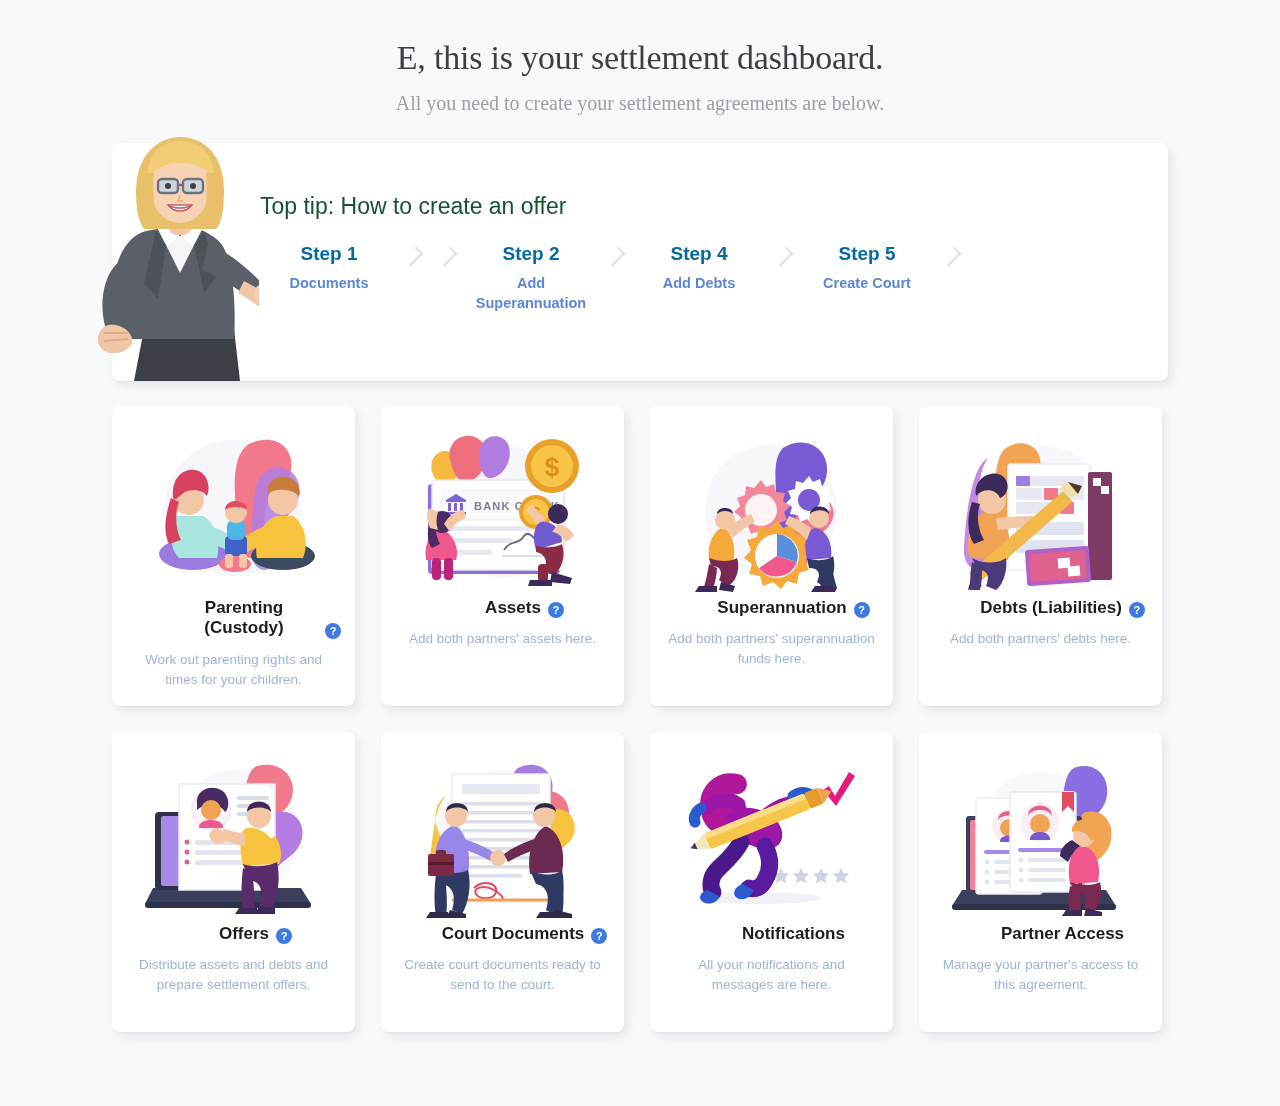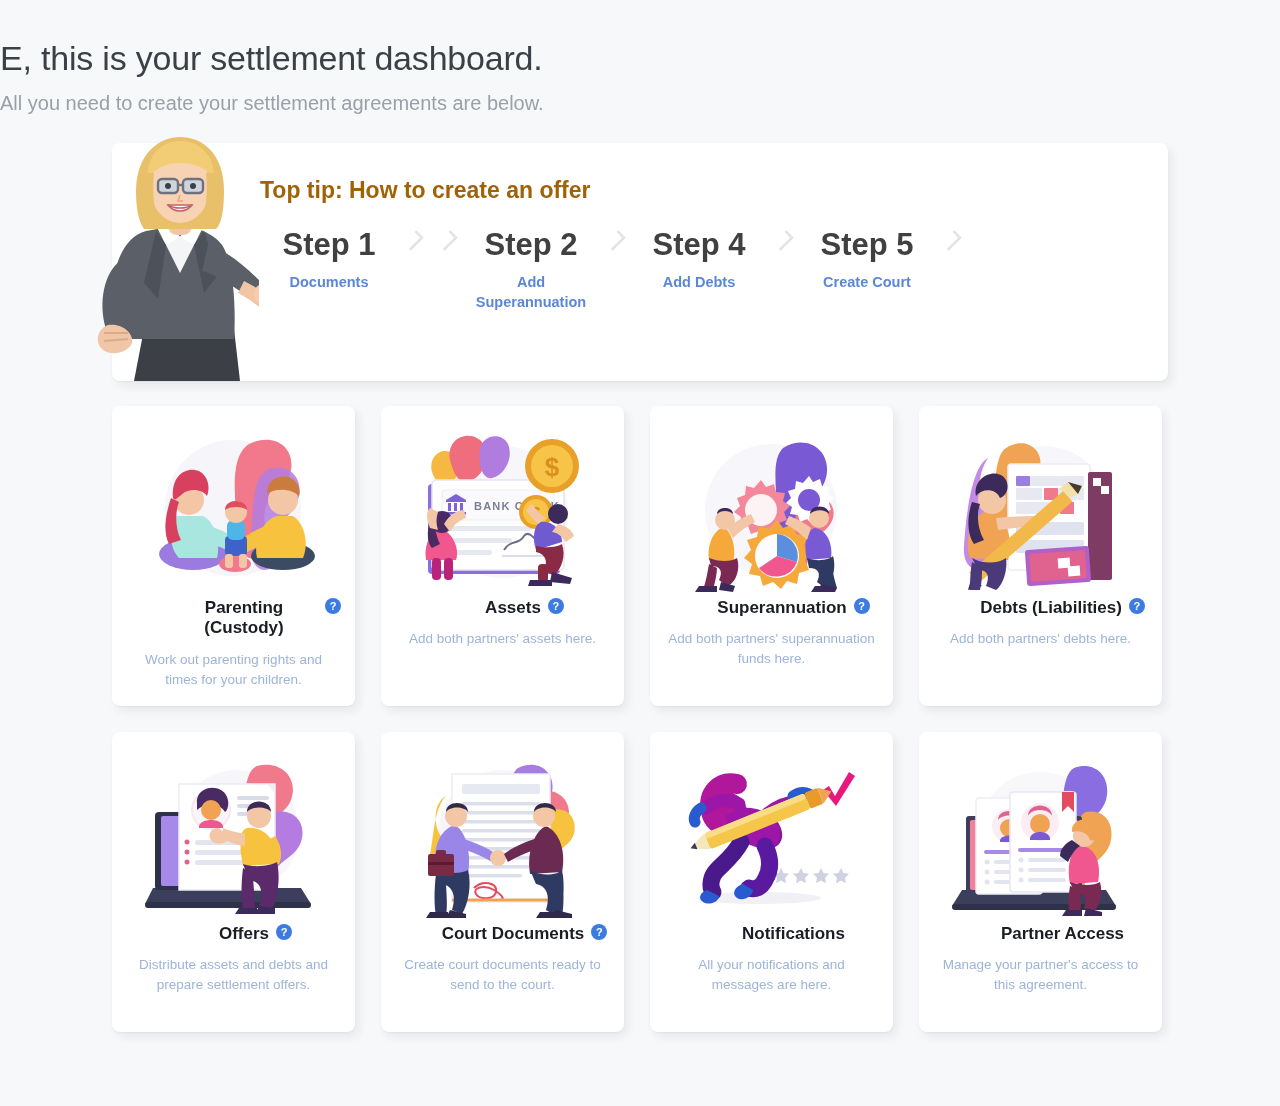--- a/index.html
+++ b/index.html
@@ -14,20 +14,22 @@
     width: 1280px;
     min-height: 1106px;
     background: #f7f8fa;
     position: relative;
     overflow: hidden;
   }
 
   
   .hero {
     padding-top: 38px;
+    text-align: center;
+    font-family: Liberation Serif, serif;
   }
   .hero-title {
     font-size: 34px;
     font-weight: 400;
     color: #3b3f46;
     letter-spacing: -0.2px;
     line-height: 1.2;
   }
   .hero-sub {
     margin-top: 13px;
@@ -53,39 +55,40 @@
   .tip-avatar {
     position: absolute;
     left: -28px;
     bottom: 0px;
     width: 175px;
     height: 248px;
     pointer-events: none;
   }
   .tip-heading {
     font-size: 23px;
-    font-weight: bold;
-    color: #a16207;
+    font-weight: normal;
+    color: #14532d;
     margin-left: 0px;
     margin-bottom: 22px;
+    margin-top: 16px;
   }
   .steps {
     display: flex;
     align-items: flex-start;
     margin-left: 2px;
   }
   .step {
     width: 134px;
     text-align: center;
     flex: 0 0 auto;
   }
   .step-num {
-    font-size: 31px;
+    font-size: 19px;
     font-weight: bold;
-    color: #404040;
+    color: #0369a1;
     line-height: 1.25;
   }
   .step-label {
     margin-top: 7px;
     font-size: 14.5px;
     font-weight: bold;
     color: #5b87d6;
     line-height: 1.42;
   }
   .step-sep {
@@ -132,21 +135,21 @@
     justify-content: center;
     flex: 0 0 auto;
   }
   .card-art svg { display: block; }
   .card-title {
     font-size: 17px;
     font-weight: bold;
     color: #1a1d23;
     text-align: center;
     display: flex;
-    align-items: flex-start;
+    align-items: flex-end;
     justify-content: center;
     gap: 7px;
     margin-top: 6px;
     line-height: 1.2;
     margin-left: 44px;
   }
   .help {
     width: 16px;
     height: 16px;
     border-radius: 50%;

